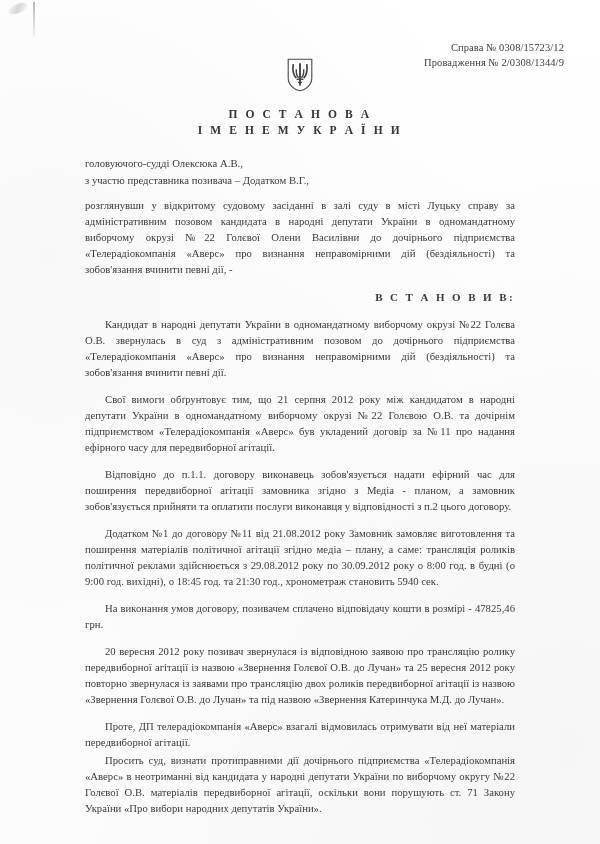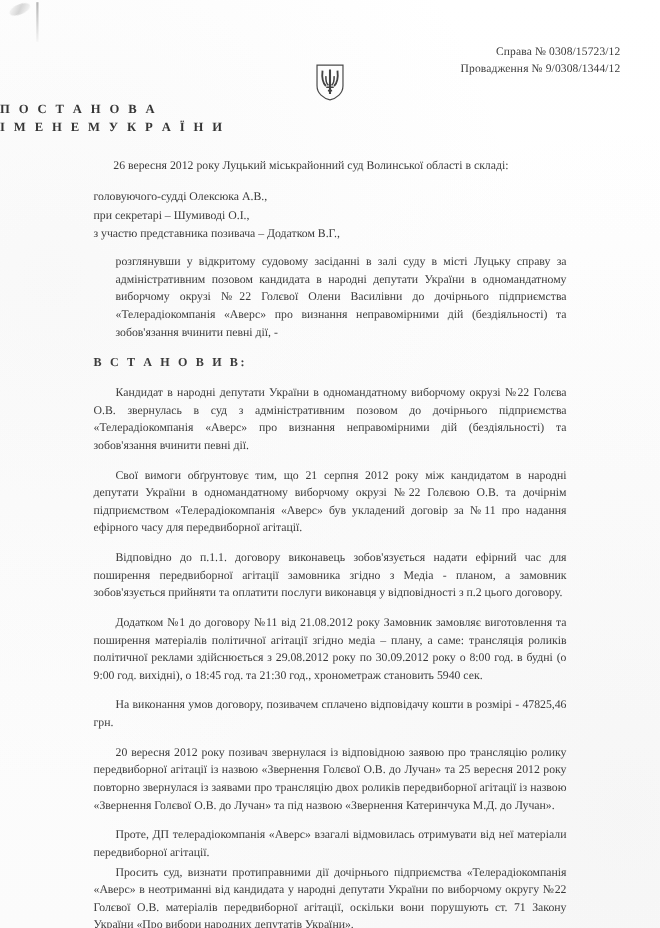--- a/index.html
+++ b/index.html
@@ -66,21 +66,22 @@
     top: 58px;
     display: flex;
     justify-content: center;
   }
   .emblem svg { display: block; }
 
   .doc-title {
     position: absolute;
     left: 0;
     right: 0;
-    top: 92px;
+    top: 106px;
+    text-align: center;
     font-size: 11.5px;
     line-height: 16px;
     font-weight: bold;
     letter-spacing: 2.6px;
     color: #353535;
   }
 
   .body-block {
     position: absolute;
     left: 85px;
@@ -100,43 +101,43 @@
   .roster div {
     margin: 0;
     line-height: 16.5px;
   }
   p.just {
     margin: 0 0 2px 0;
     text-align: justify;
     text-indent: 20px;
     hyphens: none;
   }
-  p.just.noindent { text-indent: 0; margin-left: 20px; }
+  p.just.noindent { text-indent: 0; }
 
   .section-heading {
-    text-align: left;
+    text-align: right;
     font-weight: bold;
     font-size: 11px;
     letter-spacing: 2.4px;
     margin: 12px 0 11px 0;
   }
   .gap { height: 9px; }
 </style>
 </head>
 <body>
 
 <div class="page">
 
   <div class="paper-tone"></div>
   <div class="edge-smudge"></div>
   <div class="edge-mark"></div>
 
   <div class="case-header">
     <div>Справа № 0308/15723/12</div>
-    <div>Провадження № 9/0308/1344/12</div>
+    <div>Провадження № 2/0308/1344/9</div>
   </div>
 
   <div class="emblem">
     <svg width="26" height="34" viewBox="0 0 26 34" aria-hidden="true">
       <path d="M1.2 1.2 H24.8 V20 C24.8 27 19 31.5 13 32.8 C7 31.5 1.2 27 1.2 20 Z" fill="none" stroke="#4a4a4a" stroke-width="1.1"></path>
       <path d="M13 5.2 L13 27.5" stroke="#434343" stroke-width="1.9" fill="none"></path>
       <path d="M6.2 6.2 C5.4 13 6.6 17.6 9.3 20.2" stroke="#434343" stroke-width="1.7" fill="none"></path>
       <path d="M19.8 6.2 C20.6 13 19.4 17.6 16.7 20.2" stroke="#434343" stroke-width="1.7" fill="none"></path>
       <path d="M9.3 11.2 C9.0 15.5 10.2 18.4 11.6 19.6" stroke="#434343" stroke-width="1.4" fill="none"></path>
       <path d="M16.7 11.2 C17.0 15.5 15.8 18.4 14.4 19.6" stroke="#434343" stroke-width="1.4" fill="none"></path>
@@ -145,25 +146,23 @@
     </svg>
   </div>
 
   <div class="doc-title">
     <div>П О С Т А Н О В А</div>
     <div>І М Е Н Е М   У К Р А Ї Н И</div>
   </div>
 
   <div class="body-block">
 
-    <p class="lead-line">26 вересня 2012 року Луцький міськрайонний суд Волинської області в складі:</p>
 
     <div class="roster">
       <div>головуючого-судді Олексюка А.В.,</div>
-      <div>при секретарі – Шумиводі О.І.,</div>
       <div>з участю представника позивача – Додатком В.Г.,</div>
     </div>
 
     <p class="just noindent">розглянувши у відкритому судовому засіданні в залі суду в місті Луцьку справу за адміністративним позовом кандидата в народні депутати України в одномандатному виборчому окрузі №22 Голєвої Олени Василівни до дочірнього підприємства «Телерадіокомпанія «Аверс» про визнання неправомірними дій (бездіяльності) та зобов'язання вчинити певні дії, -</p>
 
     <div class="section-heading">В С Т А Н О В И В:</div>
 
     <p class="just">Кандидат в народні депутати України в одномандатному виборчому окрузі №22 Голєва О.В. звернулась в суд з адміністративним позовом до дочірнього підприємства «Телерадіокомпанія «Аверс» про визнання неправомірними дій (бездіяльності) та зобов'язання вчинити певні дії.</p>
     <div class="gap"></div>
 

